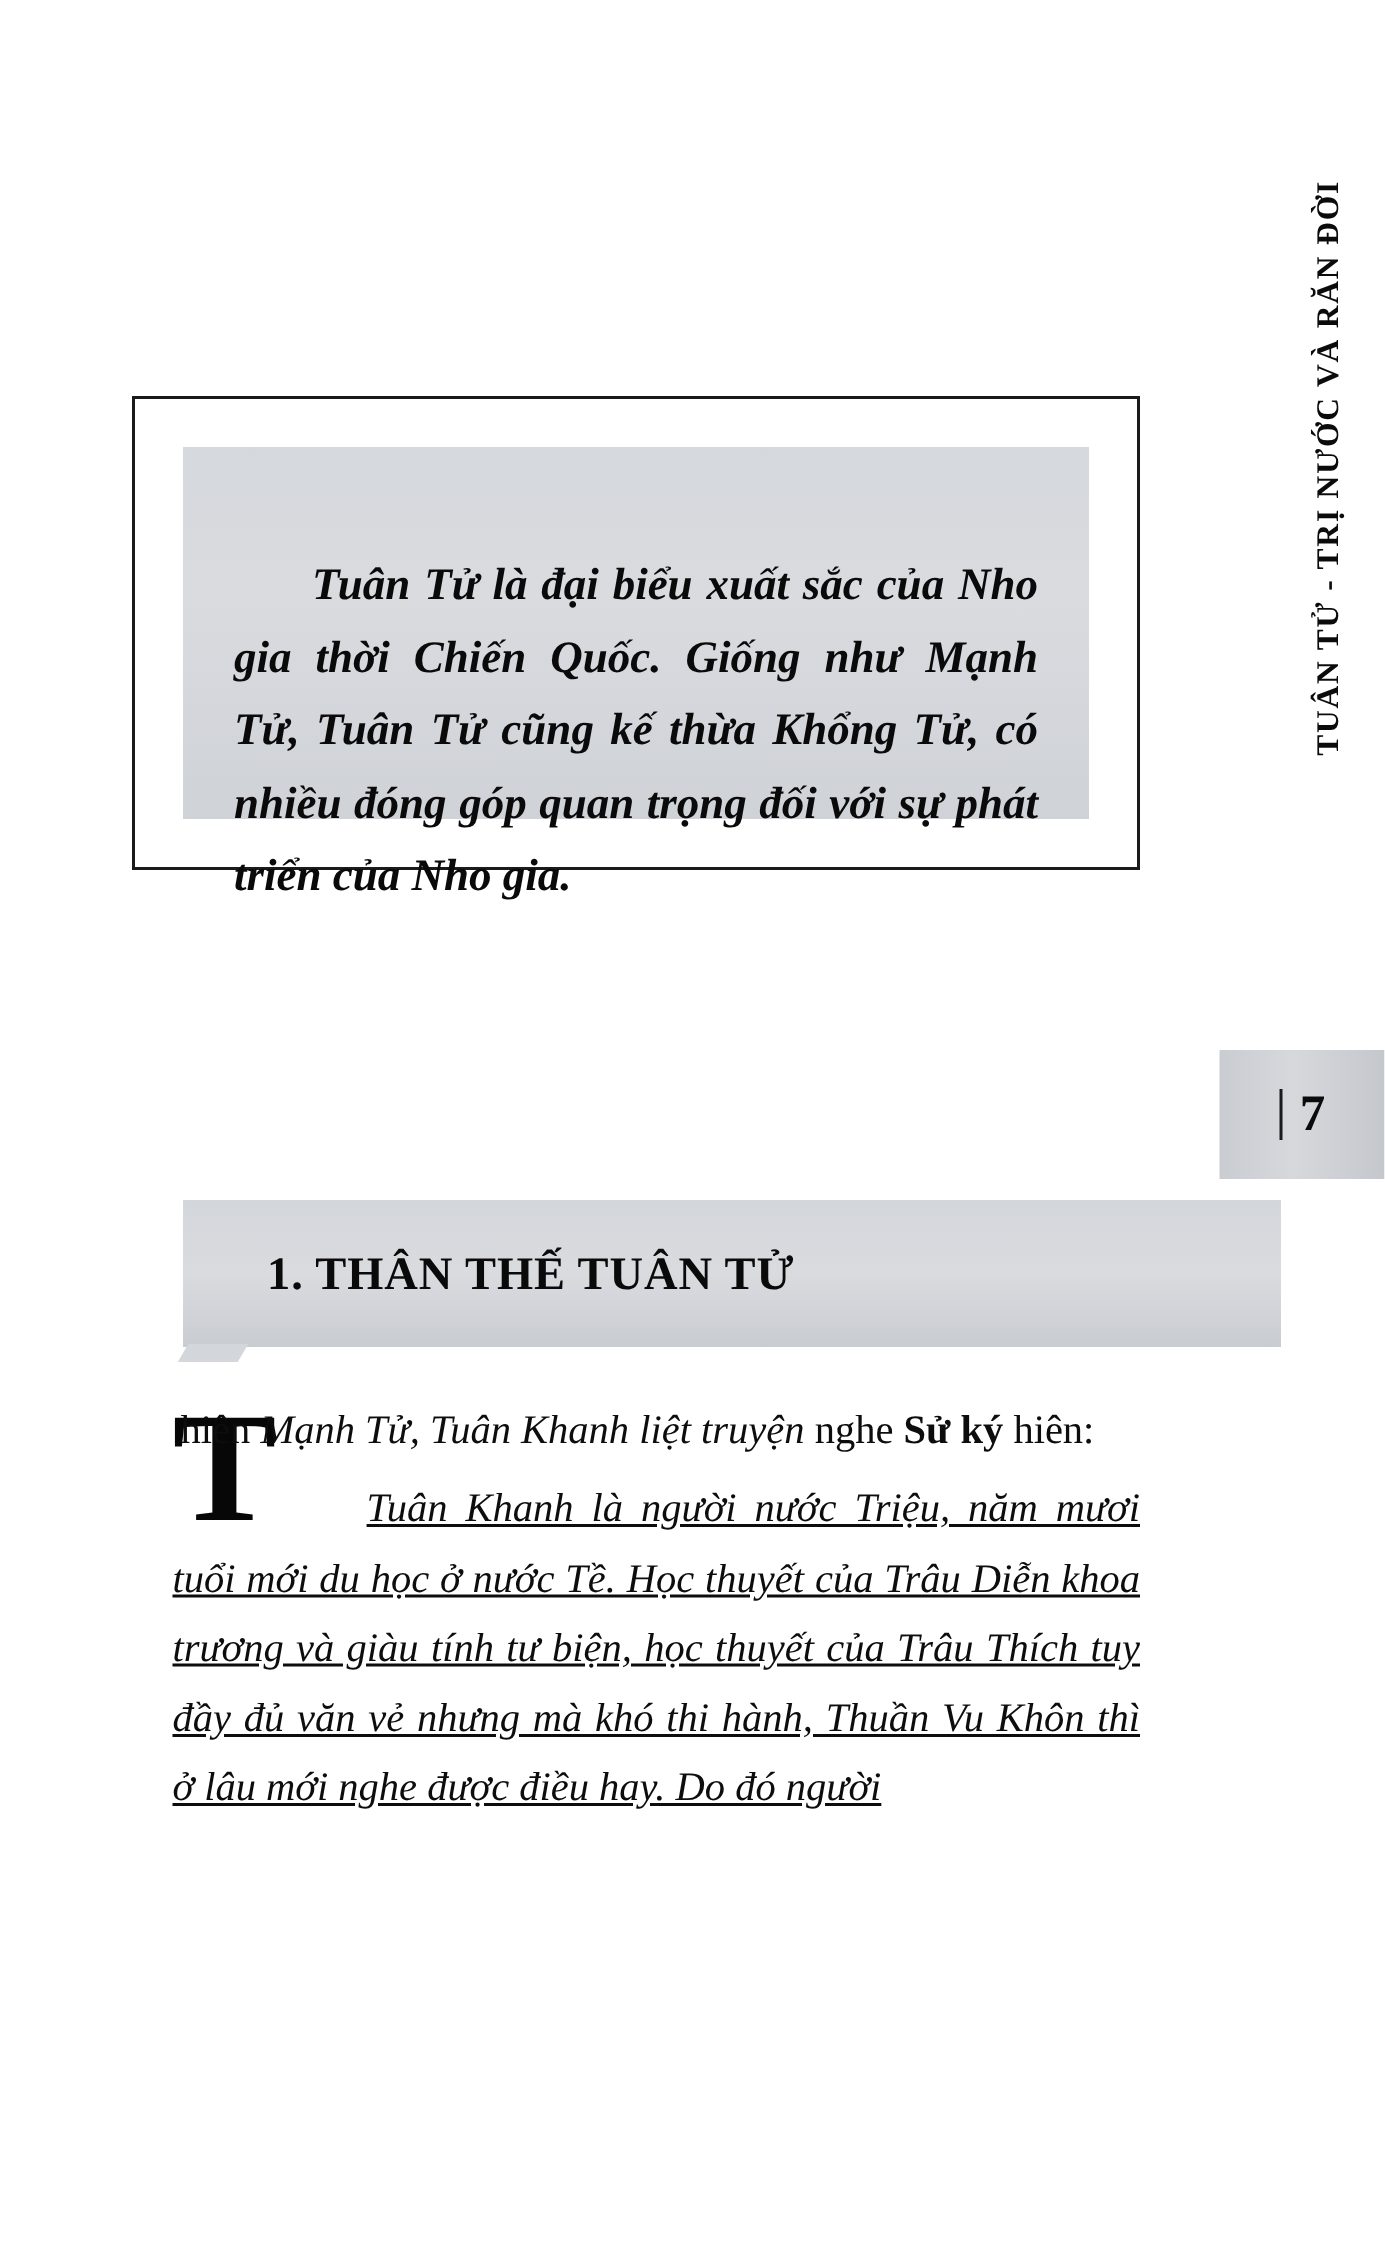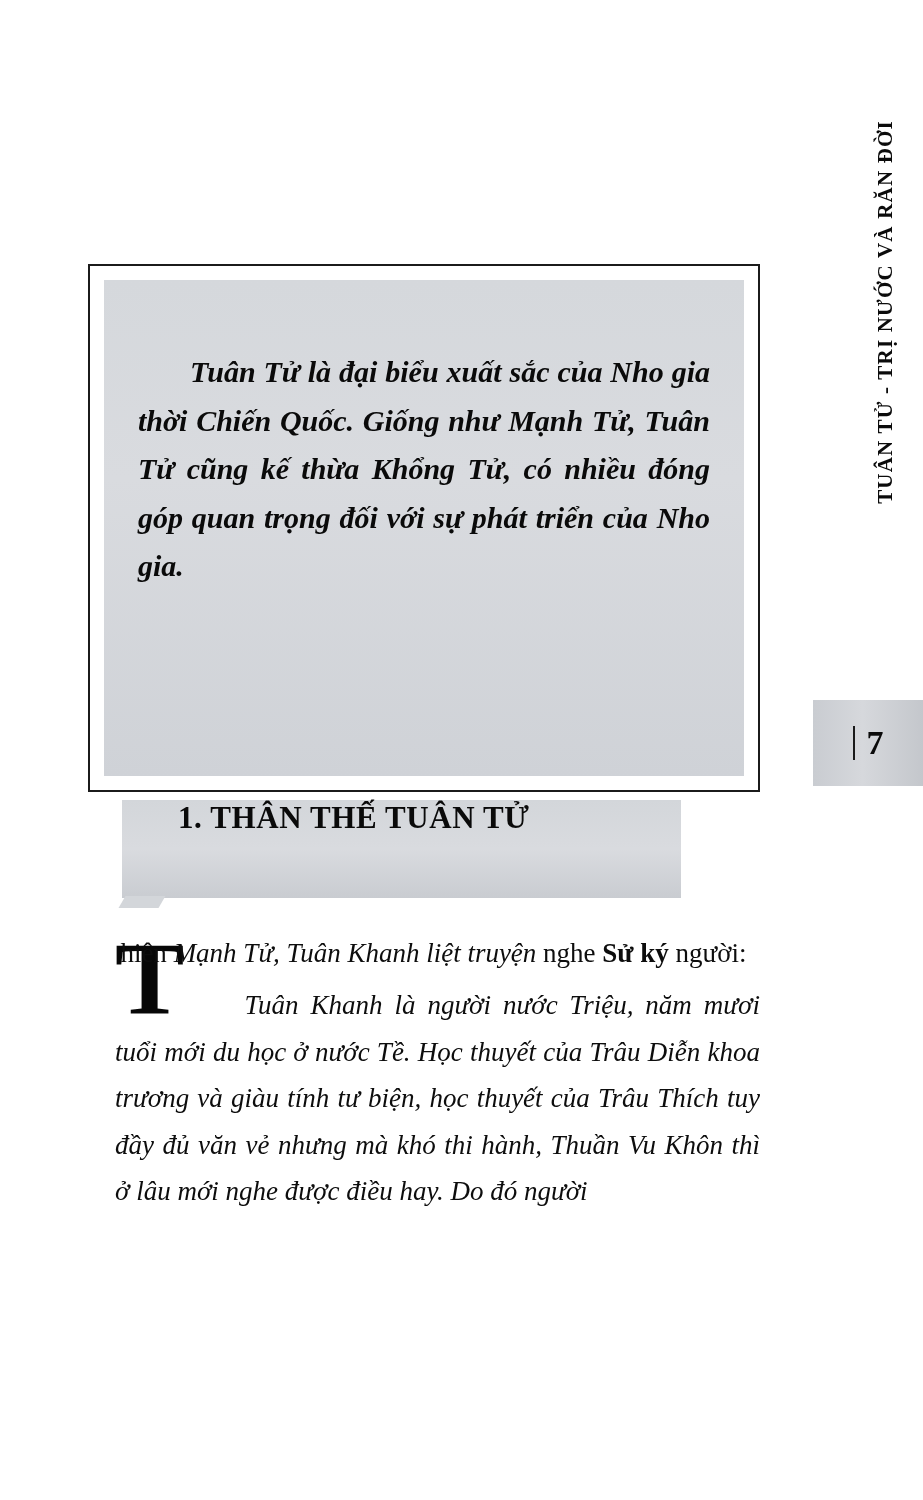--- a/index.html
+++ b/index.html
@@ -69,24 +69,24 @@
     color: #0b0b0b;
     line-height: 1;
   }
 
   
   .epigraph-frame {
     position: absolute;
     left: 88px;
     top: 264px;
     width: 672px;
-    height: 528px;
+    height: 316px;
     border: 2px solid #1b1b1b;
     box-sizing: border-box;
-    padding: 14px;
+    padding: 32px;
     background: #ffffff;
   }
   .epigraph-shade {
     width: 100%;
     height: 100%;
     box-sizing: border-box;
     background: linear-gradient(180deg, #d5d8dc 0%, #d9dbdf 40%, #cfd2d7 100%);
     padding: 38px 34px 30px 34px;
   }
   .epigraph-text {
@@ -99,25 +99,25 @@
     text-align-last: left;
     color: #0a0a0a;
     text-indent: 52px;
   }
 
   
   .section-banner {
     position: absolute;
     left: 122px;
     top: 800px;
-    width: 559px;
+    width: 732px;
     height: 98px;
     background: linear-gradient(180deg, #d3d6da 0%, #d9dbdf 50%, #c9ccd1 100%);
     display: flex;
-    align-items: flex-start;
+    align-items: center;
   }
   .section-banner::after {
     content: "";
     position: absolute;
     left: 0;
     bottom: -10px;
     width: 40px;
     height: 12px;
     background: #d3d6da;
     transform: skewX(-30deg);
@@ -142,20 +142,21 @@
     font-family: "Liberation Serif", serif;
     font-size: 27px;
     line-height: 1.72;
     text-align: justify;
     text-align-last: left;
     color: #0d0d0d;
     margin: 0;
   }
   .para.italic {
     font-style: italic;
+    text-decoration: underline;
   }
   .para.indent {
     text-indent: 56px;
   }
   .para + .para {
     margin-top: 6px;
   }
   .dropcap {
     float: left;
     font-family: "Liberation Serif", serif;
@@ -205,16 +206,16 @@
     <p class="epigraph-text">Tuân Tử là đại biểu xuất sắc của Nho gia thời Chiến Quốc. Giống như Mạnh Tử, Tuân Tử cũng kế thừa Khổng Tử, có nhiều đóng góp quan trọng đối với sự phát triển của Nho gia.</p>
   </div>
 </div>
 
 <div class="section-banner">
   <span class="section-heading">1. THÂN THẾ TUÂN TỬ</span>
 </div>
 
 <div class="body-col">
   <p class="para lead">
-    <span class="dropcap">T</span><span class="roman">hiên </span><span class="lead-body">Mạnh Tử, Tuân Khanh liệt truyện</span><span class="roman"> nghe </span><span class="bold-roman">Sử ký</span><span class="roman"> người:</span>
+    <span class="dropcap">T</span><span class="roman">hiên </span><span class="lead-body">Mạnh Tử, Tuân Khanh liệt truyện</span><span class="roman"> nghe </span><span class="bold-roman">Sử ký</span><span class="roman"> hiên:</span>
   </p>
   <p class="para italic indent quote-block">Tuân Khanh là người nước Triệu, năm mươi tuổi mới du học ở nước Tề. Học thuyết của Trâu Diễn khoa trương và giàu tính tư biện, học thuyết của Trâu Thích tuy đầy đủ văn vẻ nhưng mà khó thi hành, Thuần Vu Khôn thì ở lâu mới nghe được điều hay. Do đó người</p>
 </div>
 
 </body></html>

